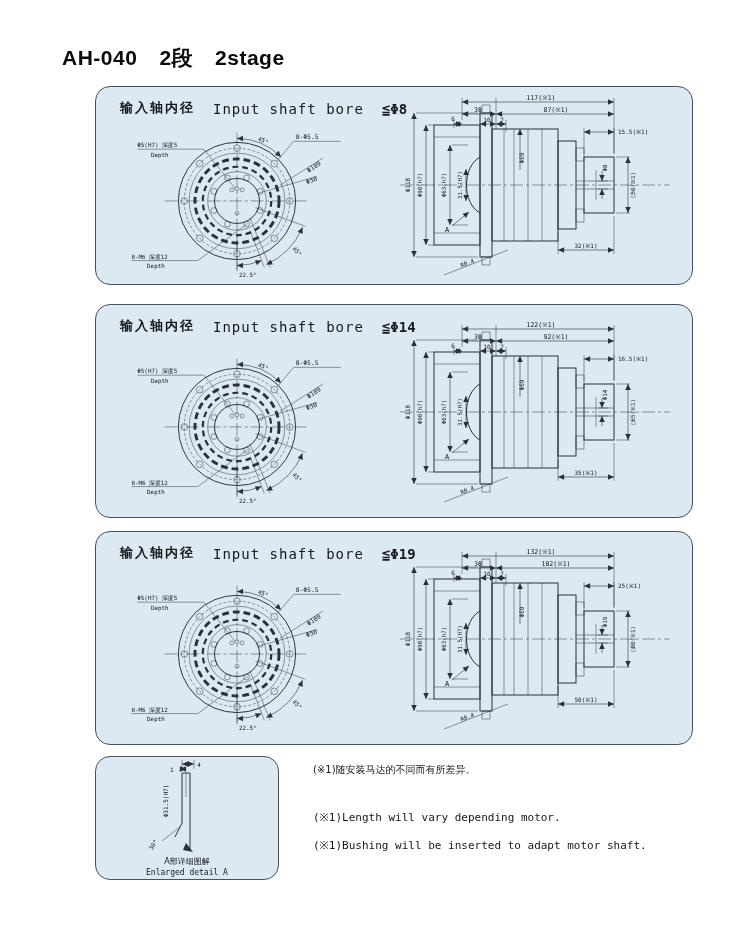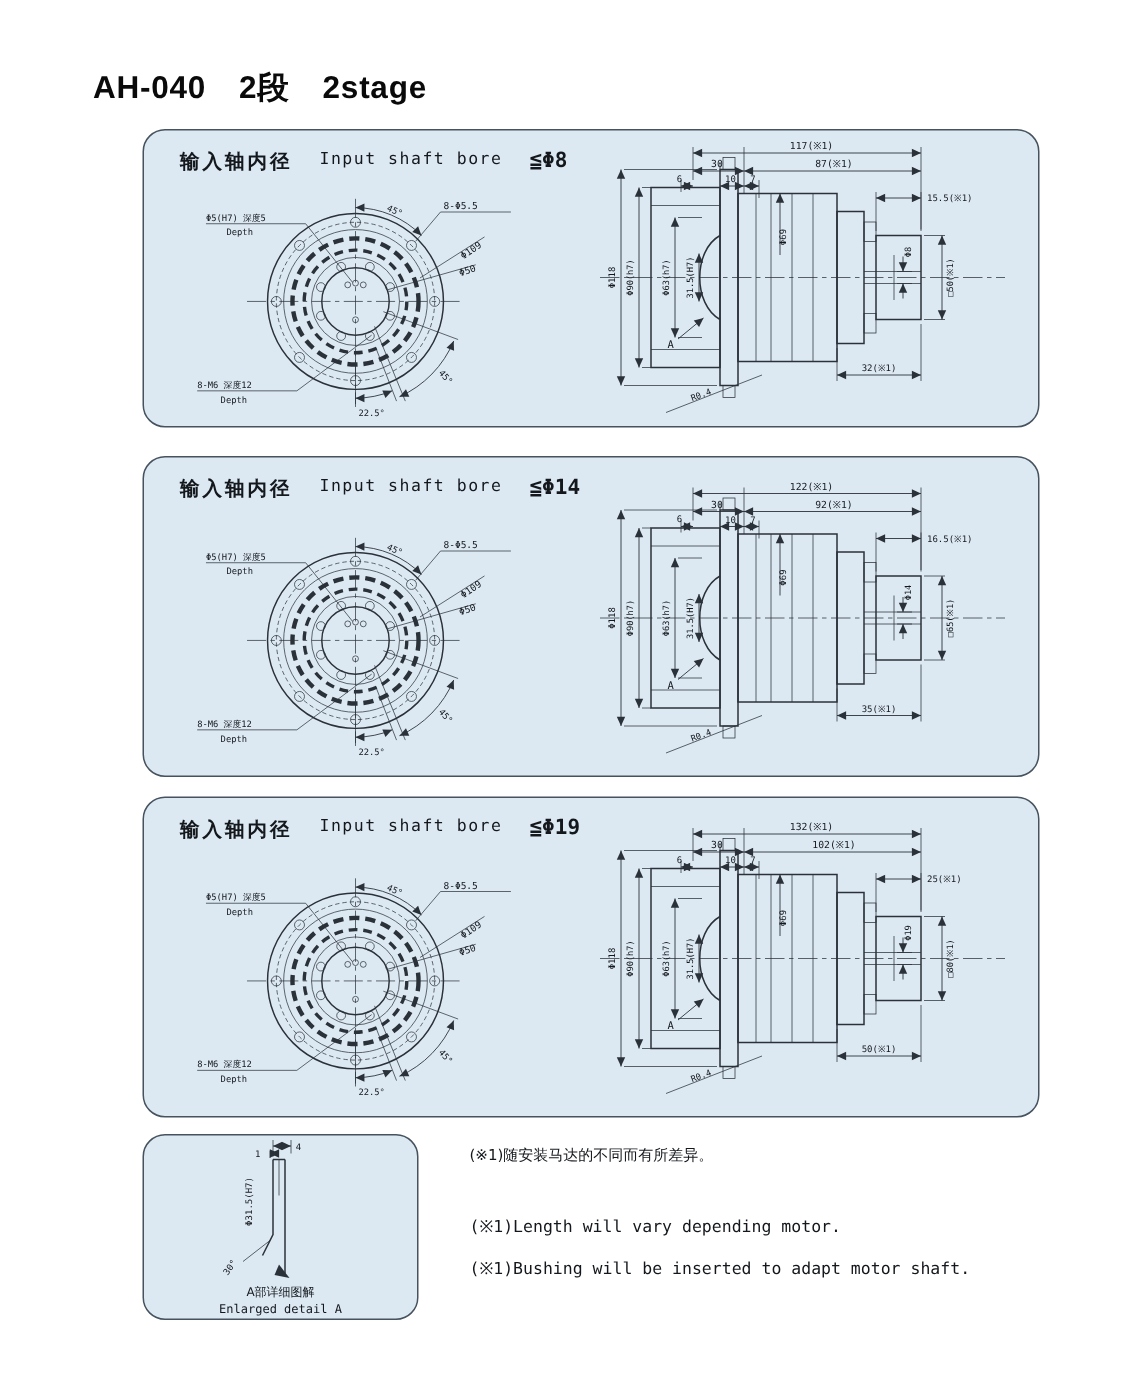--- a/index.html
+++ b/index.html
@@ -10,23 +10,23 @@
   body{width:750px;height:927px;background:#ffffff;position:relative;
        font-family:"Liberation Sans",sans-serif;color:var(--text);}
   .page-title{position:absolute;left:62px;top:44px;font-weight:bold;color:#0a0a0a;
               font-size:21px;letter-spacing:.5px;}
   .page-title .seg{margin-right:22px;}
   .panel{position:absolute;left:95px;width:598px;background:var(--panel-fill);
          border:1.6px solid var(--panel-border);border-radius:15px;overflow:hidden;}
   #panel1{top:86px;height:199px;}
   #panel2{top:304px;height:214px;}
   #panel3{top:531px;height:214px;}
-  .panel-header{position:absolute;left:24px;top:12px;display:flex;align-items:flex-start;gap:18px;}
+  .panel-header{position:absolute;left:24px;top:12px;display:flex;align-items:flex-end;gap:18px;}
   .ph-cn{font-size:13px;font-weight:bold;letter-spacing:2px;}
-  .ph-en{font-family:"DejaVu Sans Mono",monospace;font-size:11px;letter-spacing:1px;}
+  .ph-en{font-family:"DejaVu Sans Mono",monospace;font-size:14px;letter-spacing:1px;}
   .ph-limit{font-family:"DejaVu Sans Mono",monospace;font-size:14px;font-weight:bold;}
   svg.front{position:absolute;left:16px;top:26px;width:250px;height:172px;}
   #panel2 svg.front,#panel3 svg.front{top:34px;}
   svg.side{position:absolute;left:260px;top:3px;width:330px;height:196px;}
   #panel2 svg.side,#panel3 svg.side{top:12px;}
   #detailPanel{top:756px;height:124px;width:184px;}
   svg.detail{position:absolute;left:0;top:0;width:184px;height:122px;}
   .notes{position:absolute;left:313px;top:763px;width:390px;}
   .note-cn{font-family:"DejaVu Sans",sans-serif;font-size:10px;margin-bottom:15px;}
   .note-en{font-family:"DejaVu Sans Mono",monospace;font-size:11px;margin-bottom:13px;}

